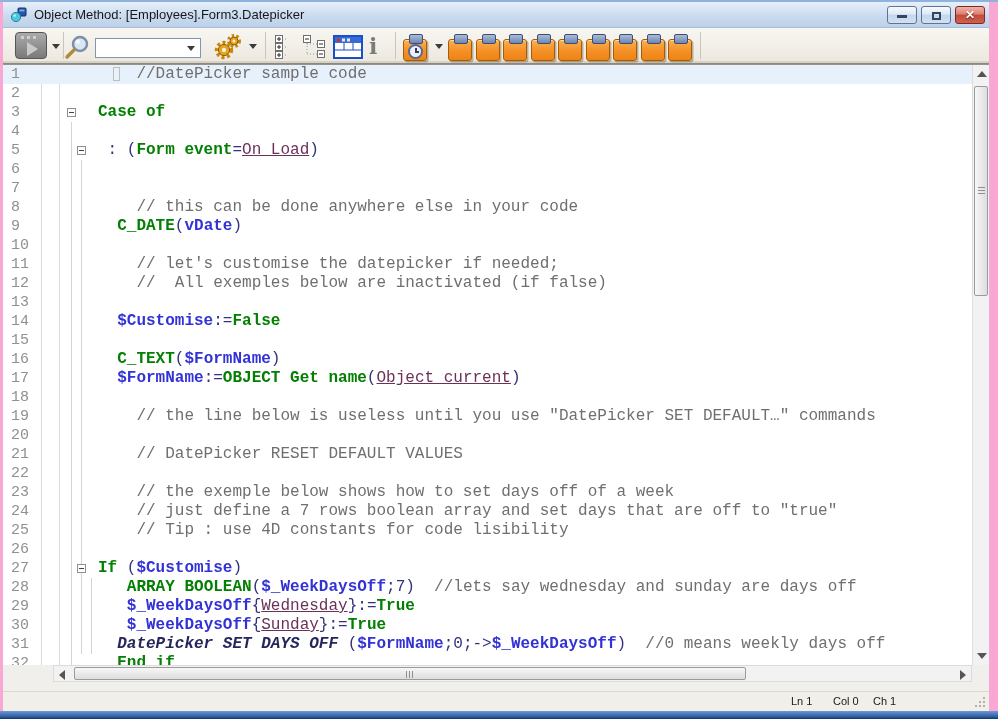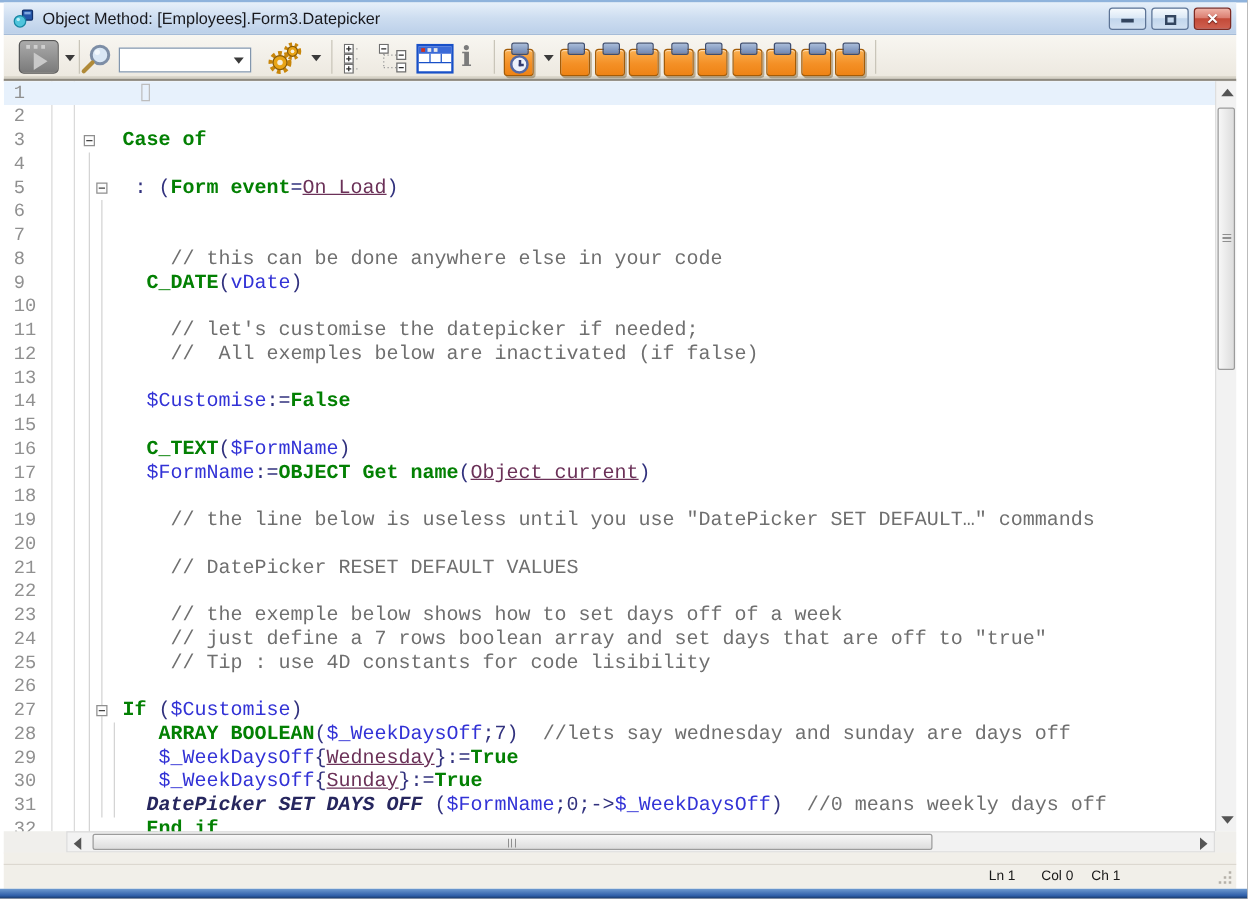--- a/index.html
+++ b/index.html
@@ -1,17 +1,17 @@
 <!DOCTYPE html>
 <html><head>
 <meta charset="utf-8">
 <style>
   html,body{margin:0;padding:0;background:#888;}
   *{box-sizing:border-box;}
-  .window{position:relative;width:998px;height:719px;background:#ffffff;font-family:"Liberation Sans",sans-serif;overflow:hidden;}
+  .window{position:relative;width:998px;height:719px;background:#f9a8d4;font-family:"Liberation Sans",sans-serif;overflow:hidden;}
   .frame-top{position:absolute;left:0;top:0;right:0;height:2px;background:#8fb3dc;}
   .frame-bottom{position:absolute;left:0;bottom:0;right:0;height:8px;background:linear-gradient(180deg,#6e9ad0,#2e5ea8 70%,#16335f);}
   
   .titlebar{position:absolute;left:3px;top:2px;right:9px;height:26px;
     background:linear-gradient(180deg,#e7f0fa,#cdddf0 50%,#bcd0e9);
     border-bottom:1px solid #a6bcd8;display:flex;align-items:center;}
   .title-icon{width:18px;height:16px;margin-left:7px;position:relative;flex:0 0 auto;}
   .title-text{margin-left:6px;font-size:13px;color:#18181c;white-space:nowrap;}
   .win-buttons{margin-left:auto;margin-right:4px;display:flex;gap:4px;}
   .wbtn{width:30px;height:18px;border:1px solid #5d7496;border-radius:3px;
@@ -49,21 +49,21 @@
   .viewport{position:absolute;left:0;top:0;right:17px;height:600px;overflow:hidden;background:#fff;}
   .gutter-sep{position:absolute;top:0;bottom:0;width:1px;background:#dadada;z-index:1;}
   .guide{position:absolute;width:1px;background:#d4d4d4;z-index:1;}
   .lines{position:absolute;left:0;top:0;right:0;z-index:2;}
   .line{position:absolute;left:0;right:0;height:19px;font-family:"Liberation Mono",monospace;font-size:16px;line-height:19px;white-space:pre;color:#32327e;}
   .line.hl{background:#e7f1fc;}
   .ln-num{position:absolute;left:8px;top:0;font-size:15px;color:#909090;}
   .code{position:absolute;left:95px;top:0;}
   .t-cm{color:#6f6f6f;}
   .t-kw{color:#038003;font-weight:bold;}
-  .t-var{color:#3232d6;}
+  .t-var{color:#3232d6;font-weight:bold;}
   .t-cons{color:#6b3158;text-decoration:underline;}
   .t-pn{color:#32327e;}
   .t-num{color:#32327e;}
   .t-pl{color:#26265e;font-weight:bold;font-style:italic;}
   .fold{position:absolute;top:5px;width:9px;height:9px;border:1px solid #8f8f8f;background:#fdfdfd;z-index:3;}
   .fold::before{content:"";position:absolute;left:1px;top:3px;width:5px;height:1px;background:#444;}
   .caret-box{position:absolute;left:110px;top:2px;width:7px;height:14px;border:1px solid #bdbdbd;z-index:3;}
   
   .vscroll{position:absolute;right:0;top:0;width:17px;height:600px;background:#f2f2f2;border-left:1px solid #dedede;}
   .sb-arrow{position:absolute;width:0;height:0;}
@@ -212,21 +212,21 @@
   <div class="editor">
     <div class="viewport">
       <div class="gutter-sep" style="left:38px;"></div>
       <div class="gutter-sep" style="left:56px;"></div>
       <div id="guides">
           <div class="guide" style="left: 68px; top: 57px; height: 551px;"></div>
           <div class="guide" style="left: 78px; top: 95px; height: 494px;"></div>
           <div class="guide" style="left: 88px; top: 513px; height: 76px;"></div>
         </div>
       <div class="lines" id="lines">
-          <div class="line hl" style="top: 0px;"><span class="ln-num">1</span><div class="caret-box"></div><span class="code"><span class="t-sp">    </span></span></div>
+          <div class="line hl" style="top: 0px;"><span class="ln-num">1</span><div class="caret-box"></div><span class="code"><span class="t-sp">    </span><span class="t-cm">//DatePicker sample code</span></span></div>
           <div class="line" style="top: 19px;"><span class="ln-num">2</span><span class="code"></span></div>
           <div class="line" style="top: 38px;"><span class="ln-num">3</span><div class="fold" style="left: 64px;"></div><span class="code"><span class="t-kw">Case of</span></span></div>
           <div class="line" style="top: 57px;"><span class="ln-num">4</span><span class="code"></span></div>
           <div class="line" style="top: 76px;"><span class="ln-num">5</span><div class="fold" style="left: 74px;"></div><span class="code"><span class="t-pn"> : (</span><span class="t-kw">Form event</span><span class="t-pn">=</span><span class="t-cons">On Load</span><span class="t-pn">)</span></span></div>
           <div class="line" style="top: 95px;"><span class="ln-num">6</span><span class="code"></span></div>
           <div class="line" style="top: 114px;"><span class="ln-num">7</span><span class="code"><span class="t-sp">    </span></span></div>
           <div class="line" style="top: 133px;"><span class="ln-num">8</span><span class="code"><span class="t-sp">    </span><span class="t-cm">// this can be done anywhere else in your code</span></span></div>
           <div class="line" style="top: 152px;"><span class="ln-num">9</span><span class="code"><span class="t-sp">  </span><span class="t-kw">C_DATE</span><span class="t-pn">(</span><span class="t-var">vDate</span><span class="t-pn">)</span></span></div>
           <div class="line" style="top: 171px;"><span class="ln-num">10</span><span class="code"></span></div>
           <div class="line" style="top: 190px;"><span class="ln-num">11</span><span class="code"><span class="t-sp">    </span><span class="t-cm">// let's customise the datepicker if needed;</span></span></div>

